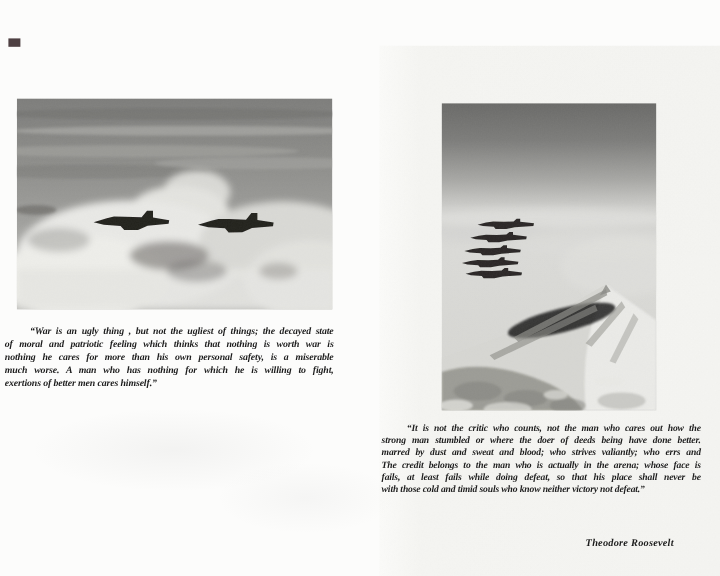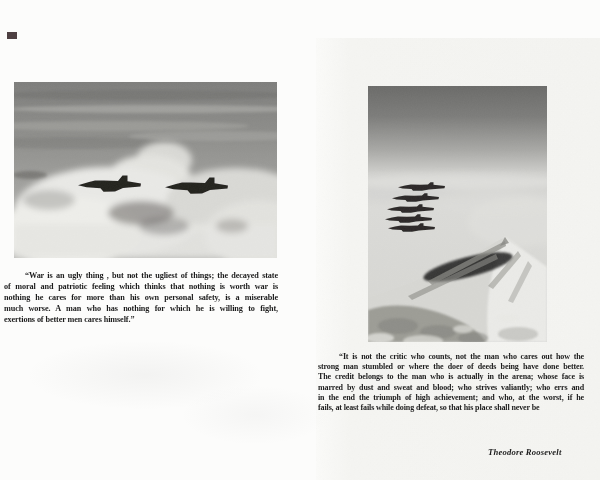--- a/index.html
+++ b/index.html
@@ -14,21 +14,21 @@
   
   .mark{position:absolute;left:7px;top:32px;width:10px;height:7px;background:#362528;opacity:.88;}
   
   .smudge1{position:absolute;left:25px;top:340px;width:240px;height:70px;
     background:radial-gradient(ellipse at center, rgba(120,120,118,0.07), transparent 70%);}
   .smudge2{position:absolute;left:180px;top:385px;width:150px;height:60px;
     background:radial-gradient(ellipse at center, rgba(120,120,118,0.05), transparent 70%);}
   .photo{position:absolute;margin:0;padding:0;line-height:0;}
   .photo-left{left:14px;top:82px;width:263px;height:176px;}
   .photo-right{left:368px;top:86px;width:179px;height:256px;}
-  .quote{position:absolute;font-weight:700;color:#1c1c1c;}
+  .quote{position:absolute;font-style:italic;font-weight:700;color:#1c1c1c;}
   .quote .line{white-space:nowrap;text-align:justify;text-align-last:justify;overflow:visible;}
   .quote .line:last-child{text-align-last:left;}
   .quote .line:first-child{text-indent:21px;}
   .left-quote{left:4px;top:270px;width:274px;font-size:8.2px;line-height:11px;letter-spacing:-0.1px;}
   .right-quote{left:318px;top:352px;width:266px;font-size:8px;line-height:10.2px;letter-spacing:-0.12px;}
   .attribution{position:absolute;left:488px;top:447px;font-style:italic;font-weight:700;
     font-size:8.6px;color:#1c1c1c;letter-spacing:0.2px;}
 </style>
 </head>
 <body>
@@ -190,21 +190,21 @@
           <ellipse cx="140" cy="232" rx="12" ry="4" fill="#e9e9e5" opacity="0.5"></ellipse>
         </g>
       </g>
       <rect width="179" height="256" filter="url(#gr2)" opacity="0.13"></rect>
     </svg>
   </figure>
 
   <div class="quote right-quote">
       <div class="line">“It is not the critic who counts, not the man who cares out how the</div>
       <div class="line">strong man stumbled or where the doer of deeds being have done better.</div>
+      <div class="line">marred by dust and sweat and blood; who strives valiantly; who errs and</div>
       <div class="line">The credit belongs to the man who is actually in the arena; whose face is</div>
-      <div class="line">marred by dust and sweat and blood; who strives valiantly; who errs and</div>
-      <div class="line">in the end the triumph of high achievement; and who, at the worst, if he</div>
       <div class="line">fails, at least fails while doing defeat, so that his place shall never be</div>
+      <div class="line">with those cold and timid souls who know neither victory not defeat.”</div>
     </div>
 
   <div class="attribution">Theodore Roosevelt</div>
 
 </div>
 
 </body></html>

